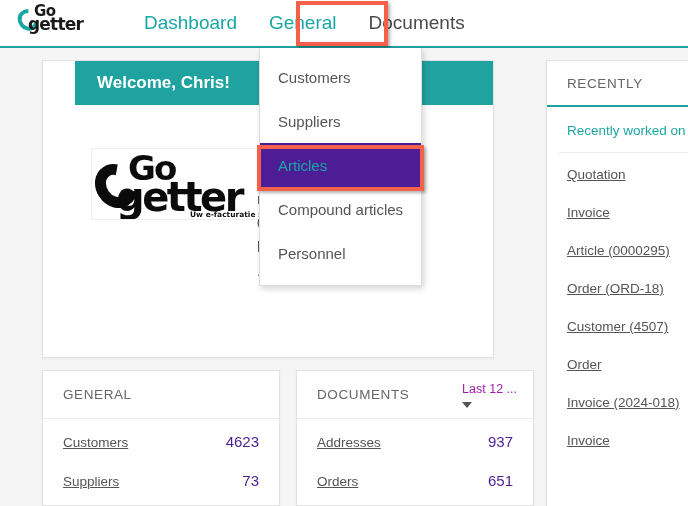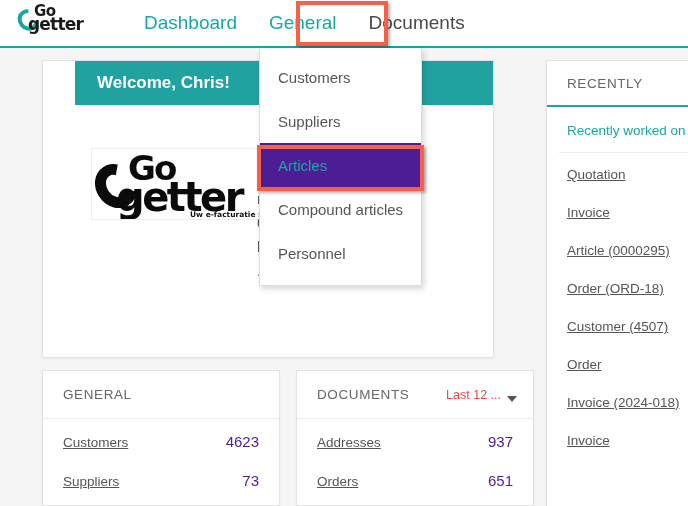--- a/index.html
+++ b/index.html
@@ -136,22 +136,22 @@
   .stat-head {
     height: 48px; display: flex; align-items: center;
     justify-content: space-between;
     padding: 0 16px 0 20px;
     border-bottom: 1px solid #ececec;
   }
   .stat-title {
     font-size: 13.5px; color: #666666; letter-spacing: .6px;
   }
   .stat-filter {
-    display: flex; align-items: flex-end; gap: 6px;
-    font-size: 12.5px; color: #ef4444; cursor: pointer;
+    display: flex; align-items: flex-start; gap: 6px;
+    font-size: 12.5px; color: #a21caf; cursor: pointer; flex-direction: column;
   }
   .caret {
     width: 0; height: 0;
     border-left: 5px solid transparent;
     border-right: 5px solid transparent;
     border-top: 6px solid #555;
   }
   .stat-rows { padding: 14px 20px 0 20px; }
   .stat-row {
     display: flex; justify-content: space-between; align-items: baseline;

